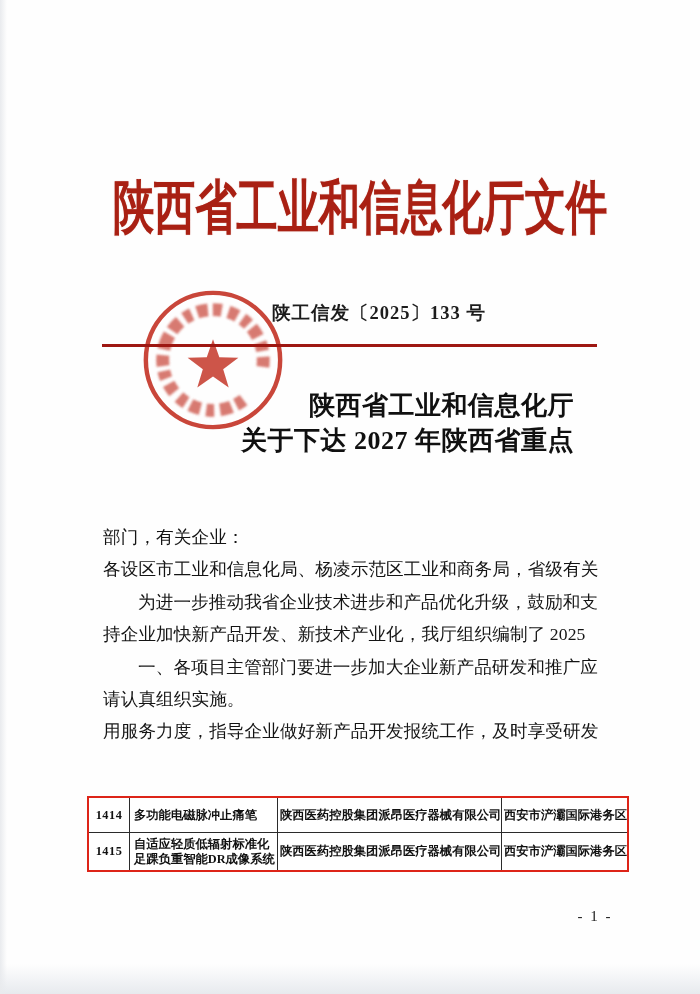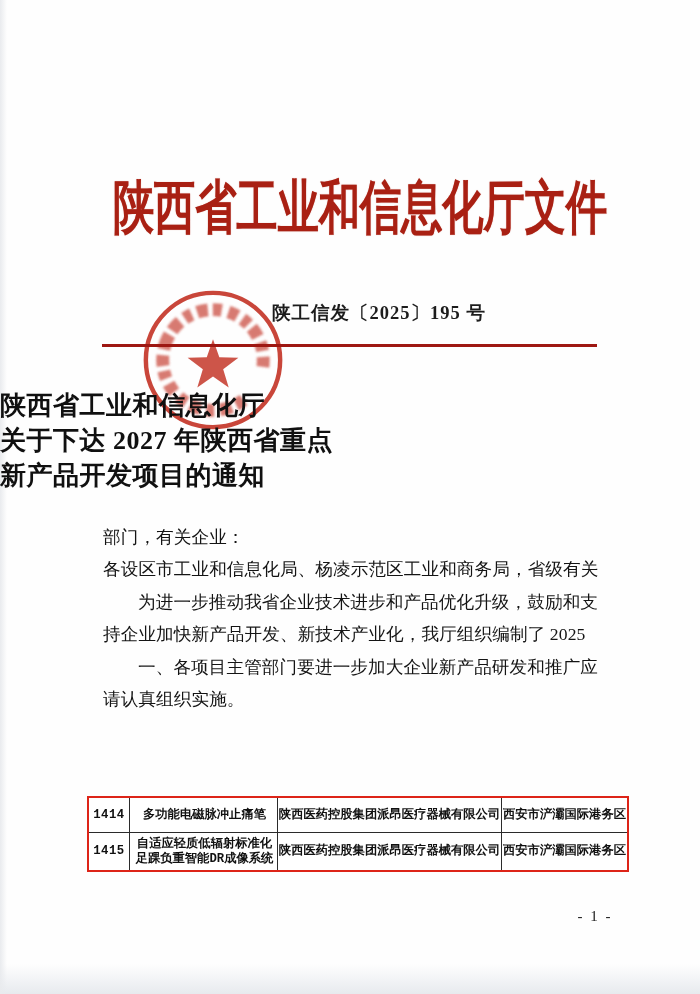--- a/index.html
+++ b/index.html
@@ -43,50 +43,50 @@
   }
   
   .seal{
     position:absolute;top:281px;left:134px;width:158px;height:158px;
     opacity:.9;filter:blur(.5px);mix-blend-mode:multiply;
     pointer-events:none;
   }
   
   .notice-title{
     position:absolute;top:388px;left:0;width:574px;
-    text-align:left;color:#101010;
+    text-align:right;color:#101010;
     font-size:26px;font-weight:bold;line-height:35px;
     letter-spacing:.5px;
   }
   .notice-title div{white-space:nowrap;}
   
   .body-text{
     position:absolute;top:521px;left:103px;width:500px;
     font-size:17.6px;line-height:32.4px;color:#141414;
     letter-spacing:0.1px;
   }
   .body-text .line{white-space:nowrap;}
   .body-text .indent{padding-left:35px;}
   
   .proj-table{
     position:absolute;top:796px;left:87px;
     border:2.5px solid #dd2418;
     background:#fff;
     display:grid;
     grid-template-columns:41px 148px 224px 125px;
     grid-template-rows:35px 37px;
-    font-family:Liberation Mono, monospace;
+    font-family:Liberation Serif, serif;
     font-size:12.3px;font-weight:600;color:#111;
   }
   .proj-table .cell{
     border-right:1.5px solid #2b2b2b;
     border-bottom:1.5px solid #2b2b2b;
     display:flex;flex-direction:column;justify-content:center;
     padding:0 2px;box-sizing:border-box;
-    line-height:14.5px;white-space:nowrap;overflow:hidden;align-items:center;
+    line-height:14.5px;white-space:nowrap;overflow:hidden;
   }
   .proj-table .cell.last-col{border-right:none;}
   .proj-table .cell.last-row{border-bottom:none;}
   .proj-table .cell.center{align-items:center;letter-spacing:.5px;}
   .proj-table .cell.name{padding-left:4px;}
   
   .page-number{
     position:absolute;top:908px;left:560px;width:70px;
     text-align:center;font-size:15px;color:#222;
     letter-spacing:2px;white-space:nowrap;
@@ -94,45 +94,45 @@
 </style>
 </head>
 <body>
 
 <div class="page">
 
   <div class="masthead">
     <span class="inner">陕西省工业和信息化厅文件</span>
   </div>
 
-  <div class="doc-number">陕工信发〔2025〕195 号</div>
+  <div class="doc-number">陕工信发〔2025〕133 号</div>
 
   <svg class="seal" viewBox="0 0 160 160" aria-hidden="true">
     <circle cx="80" cy="80" r="68" fill="none" stroke="#c43224" stroke-width="4.5"></circle>
 
     <circle cx="80" cy="80" r="51" fill="none" stroke="#c43224" stroke-width="13" stroke-dasharray="9 5 12 6 8 6 11 5 9 7 10 6 8 5 11 6 9 6 10 40" opacity="0.72" transform="rotate(-160 80 80)" style="filter:blur(1.3px)"></circle>
 
     <polygon points="80,59 86.4,77.3 105.7,77.7 90.3,89.3 95.9,107.8 80,96.8 64.1,107.8 69.7,89.3 54.3,77.7 73.7,77.3" fill="#c43224" opacity="0.92"></polygon>
   </svg>
 
   <div class="red-rule"></div>
 
   <div class="notice-title">
     <div>陕西省工业和信息化厅</div>
     <div>关于下达 2027 年陕西省重点</div>
-    <div>新产品开发项目的通知</div>
   </div>
 
   <div class="body-text">
     <div class="line">部门，有关企业：</div>
     <div class="line">各设区市工业和信息化局、杨凌示范区工业和商务局，省级有关</div>
     <div class="line indent">为进一步推动我省企业技术进步和产品优化升级，鼓励和支</div>
     <div class="line">持企业加快新产品开发、新技术产业化，我厅组织编制了 2025</div>
     <div class="line indent">一、各项目主管部门要进一步加大企业新产品研发和推广应</div>
     <div class="line">请认真组织实施。</div>
+    <div class="line">用服务力度，指导企业做好新产品开发报统工作，及时享受研发</div>
   </div>
 
   <div class="proj-table">
 
     <div class="cell center">1414</div>
     <div class="cell name">
       <div>多功能电磁脉冲止痛笔</div>
     </div>
     <div class="cell">陕西医药控股集团派昂医疗器械有限公司</div>
     <div class="cell last-col">西安市浐灞国际港务区</div>

